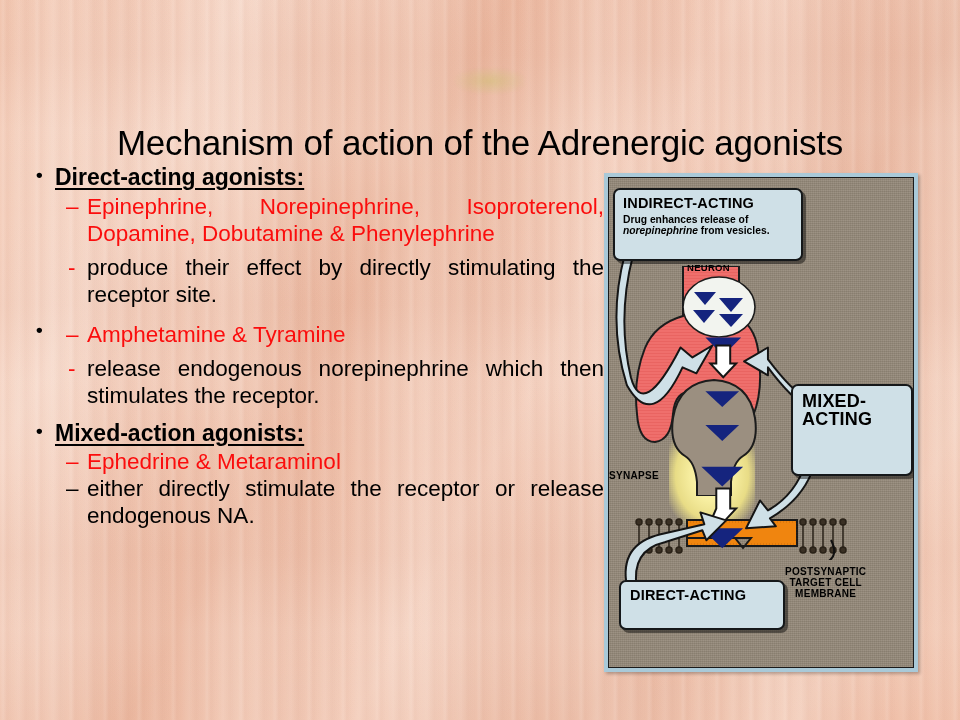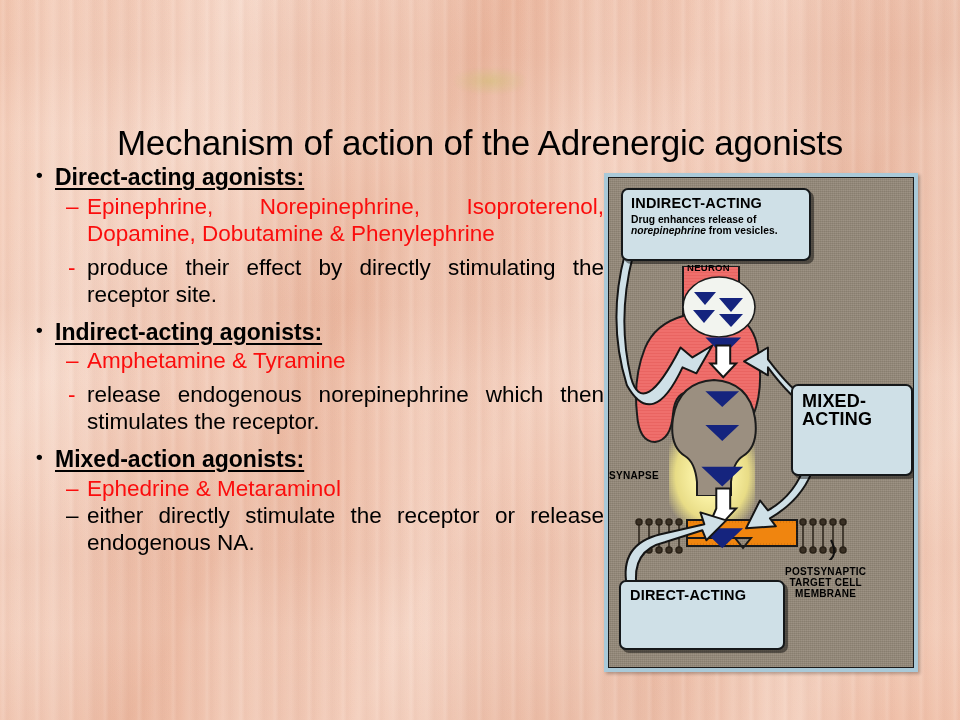--- a/index.html
+++ b/index.html
@@ -157,29 +157,29 @@
     color: #000;
     letter-spacing: 0.2px;
   }
   .callout .c-body {
     font-weight: bold;
     color: #000;
     line-height: 1.08;
   }
   .callout .c-body i { font-style: italic; }
 
-  #co-indirect { left: 12px;  top: 10px;  width: 190px; height: 73px; padding: 5px 7px 0 8px; }
+  #co-indirect { left: 4px;  top: 10px;  width: 190px; height: 73px; padding: 5px 7px 0 8px; }
   #co-indirect .c-title { font-size: 14.5px; }
   #co-indirect .c-body  { font-size: 10.3px; margin-top: 3px; }
 
   #co-mixed { left: 182px; top: 206px; width: 122px; height: 92px; padding: 6px 6px 0 9px; }
   #co-mixed .c-title { font-size: 18px; line-height: 1.0; }
   #co-mixed .c-body  { font-size: 10.3px; margin-top: 4px; }
 
-  #co-direct { left: 10px; top: 402px; width: 166px; height: 70px; padding: 5px 6px 0 9px; }
+  #co-direct { left: 10px; top: 402px; width: 166px; height: 50px; padding: 5px 6px 0 9px; }
   #co-direct .c-title { font-size: 14.5px; }
   #co-direct .c-body  { font-size: 10.3px; margin-top: 4px; }
 
   .fig-label {
     position: absolute;
     font-weight: bold;
     color: #000;
     font-size: 9.5px;
     letter-spacing: 0.3px;
     z-index: 5;
@@ -234,21 +234,21 @@
       <span class="dash">–</span><span>Epinephrine, Norepinephrine, Isoproterenol, Dopamine, Dobutamine &amp; Phenylephrine</span>
     </div>
     <div class="gap-sm"></div>
     <div class="lvl2">
       <span class="dash tight red">-</span><span class="blk">produce their effect by directly stimulating the receptor site.</span>
     </div>
 
     <div class="gap-md"></div>
 
     <div class="lvl1">
-      <span class="bullet">•</span><span class="u">Indirect-acting agonists:</span>
+      <span class="bullet">•</span>
     </div>
     <div class="lvl2 red-txt">
       <span class="dash">–</span><span>Amphetamine &amp; Tyramine</span>
     </div>
     <div class="gap-sm"></div>
     <div class="lvl2">
       <span class="dash tight red">-</span><span class="blk">release endogenous norepinephrine which then stimulates the receptor.</span>
     </div>
 
     <div class="gap-md"></div>

